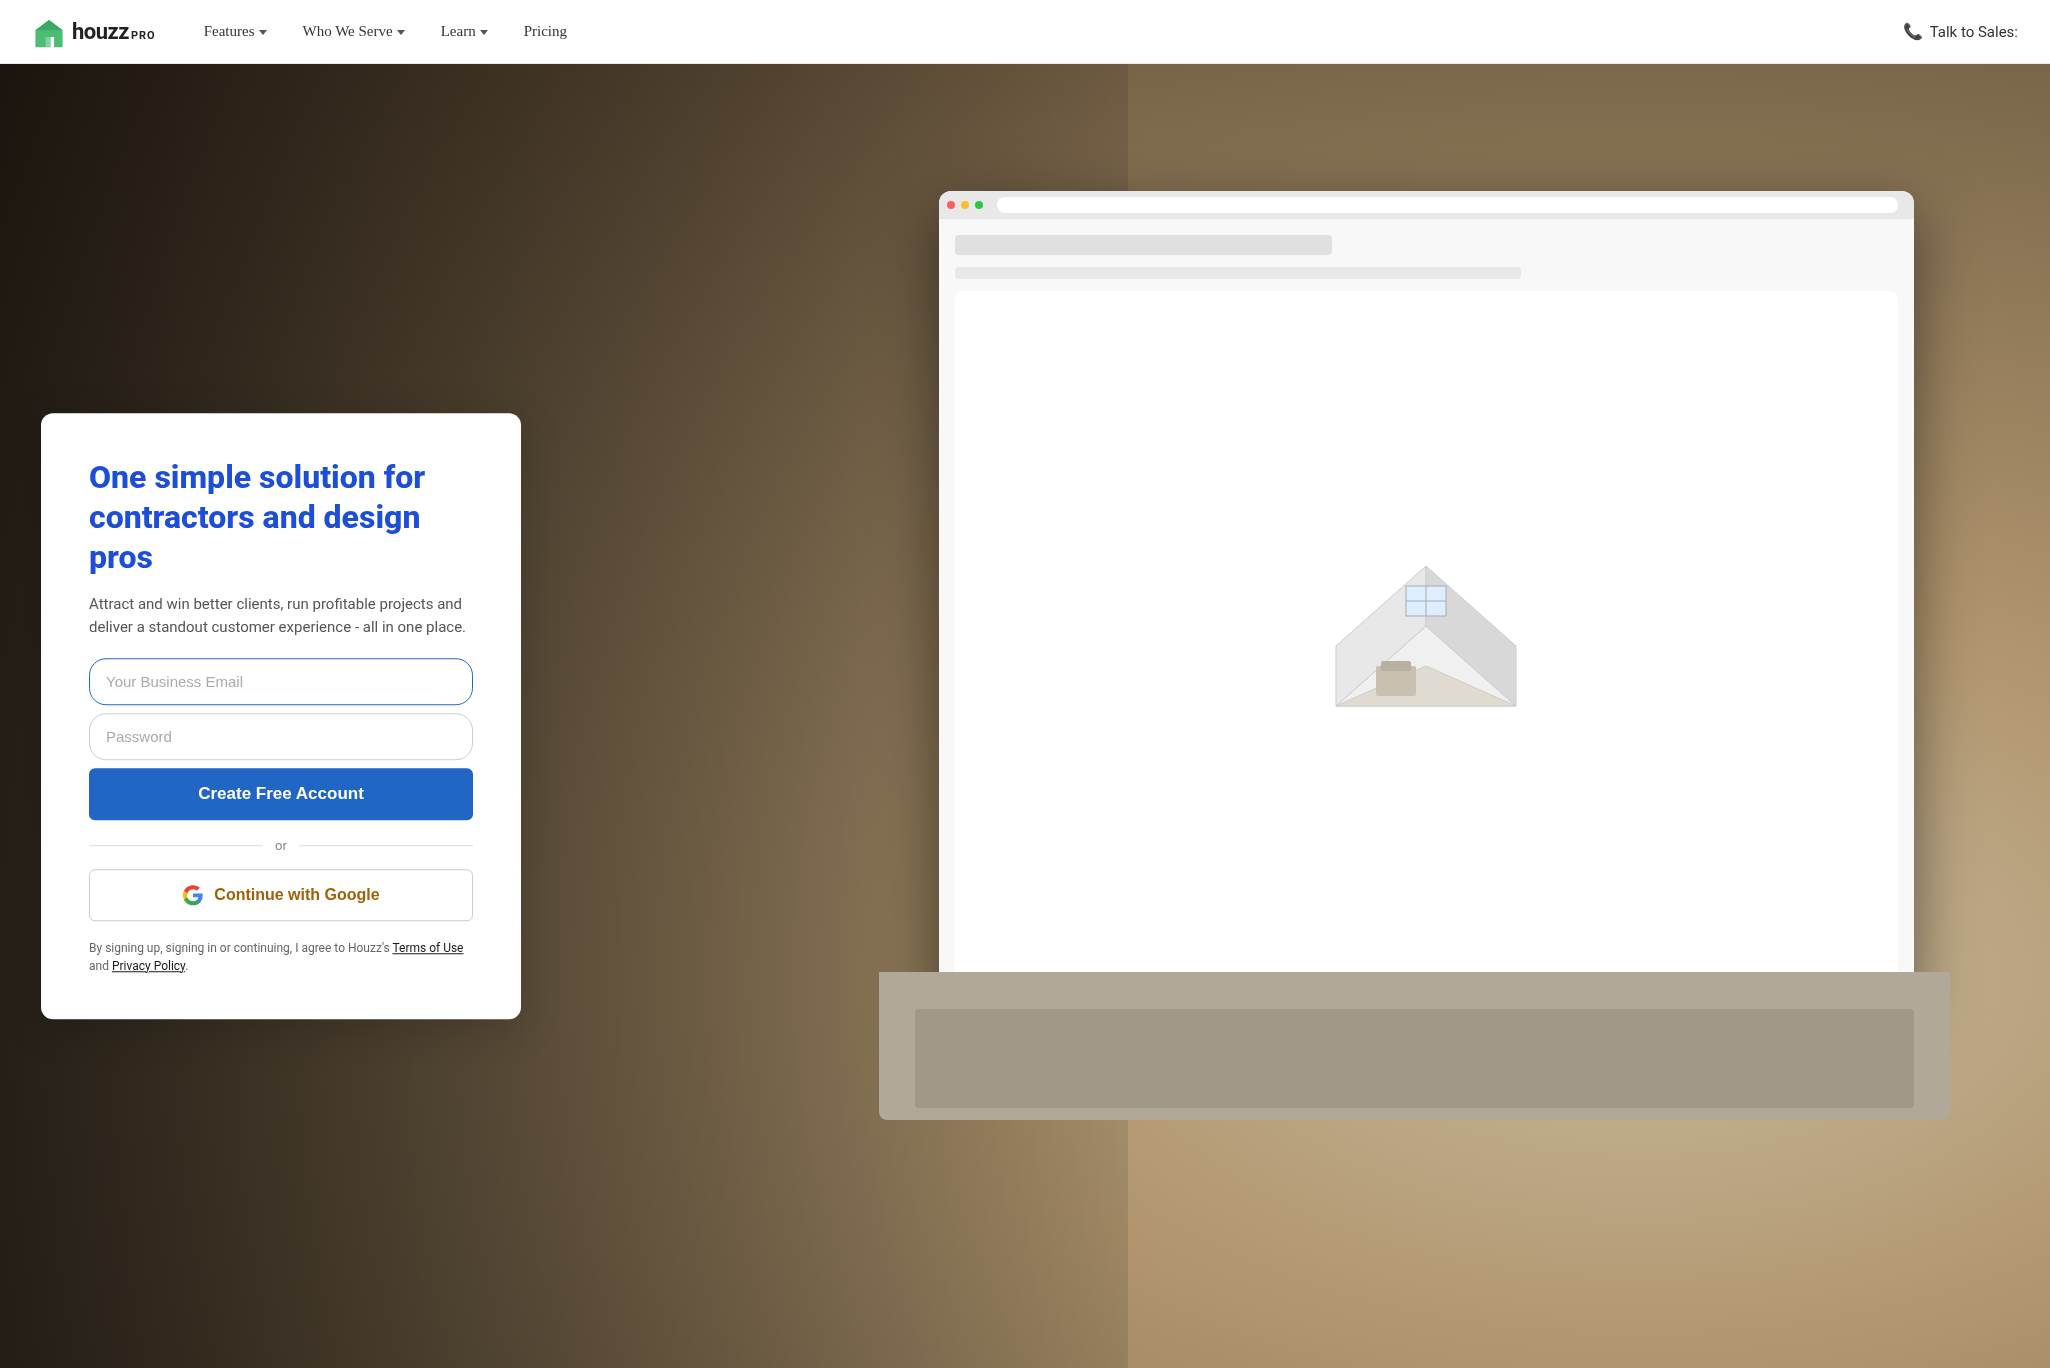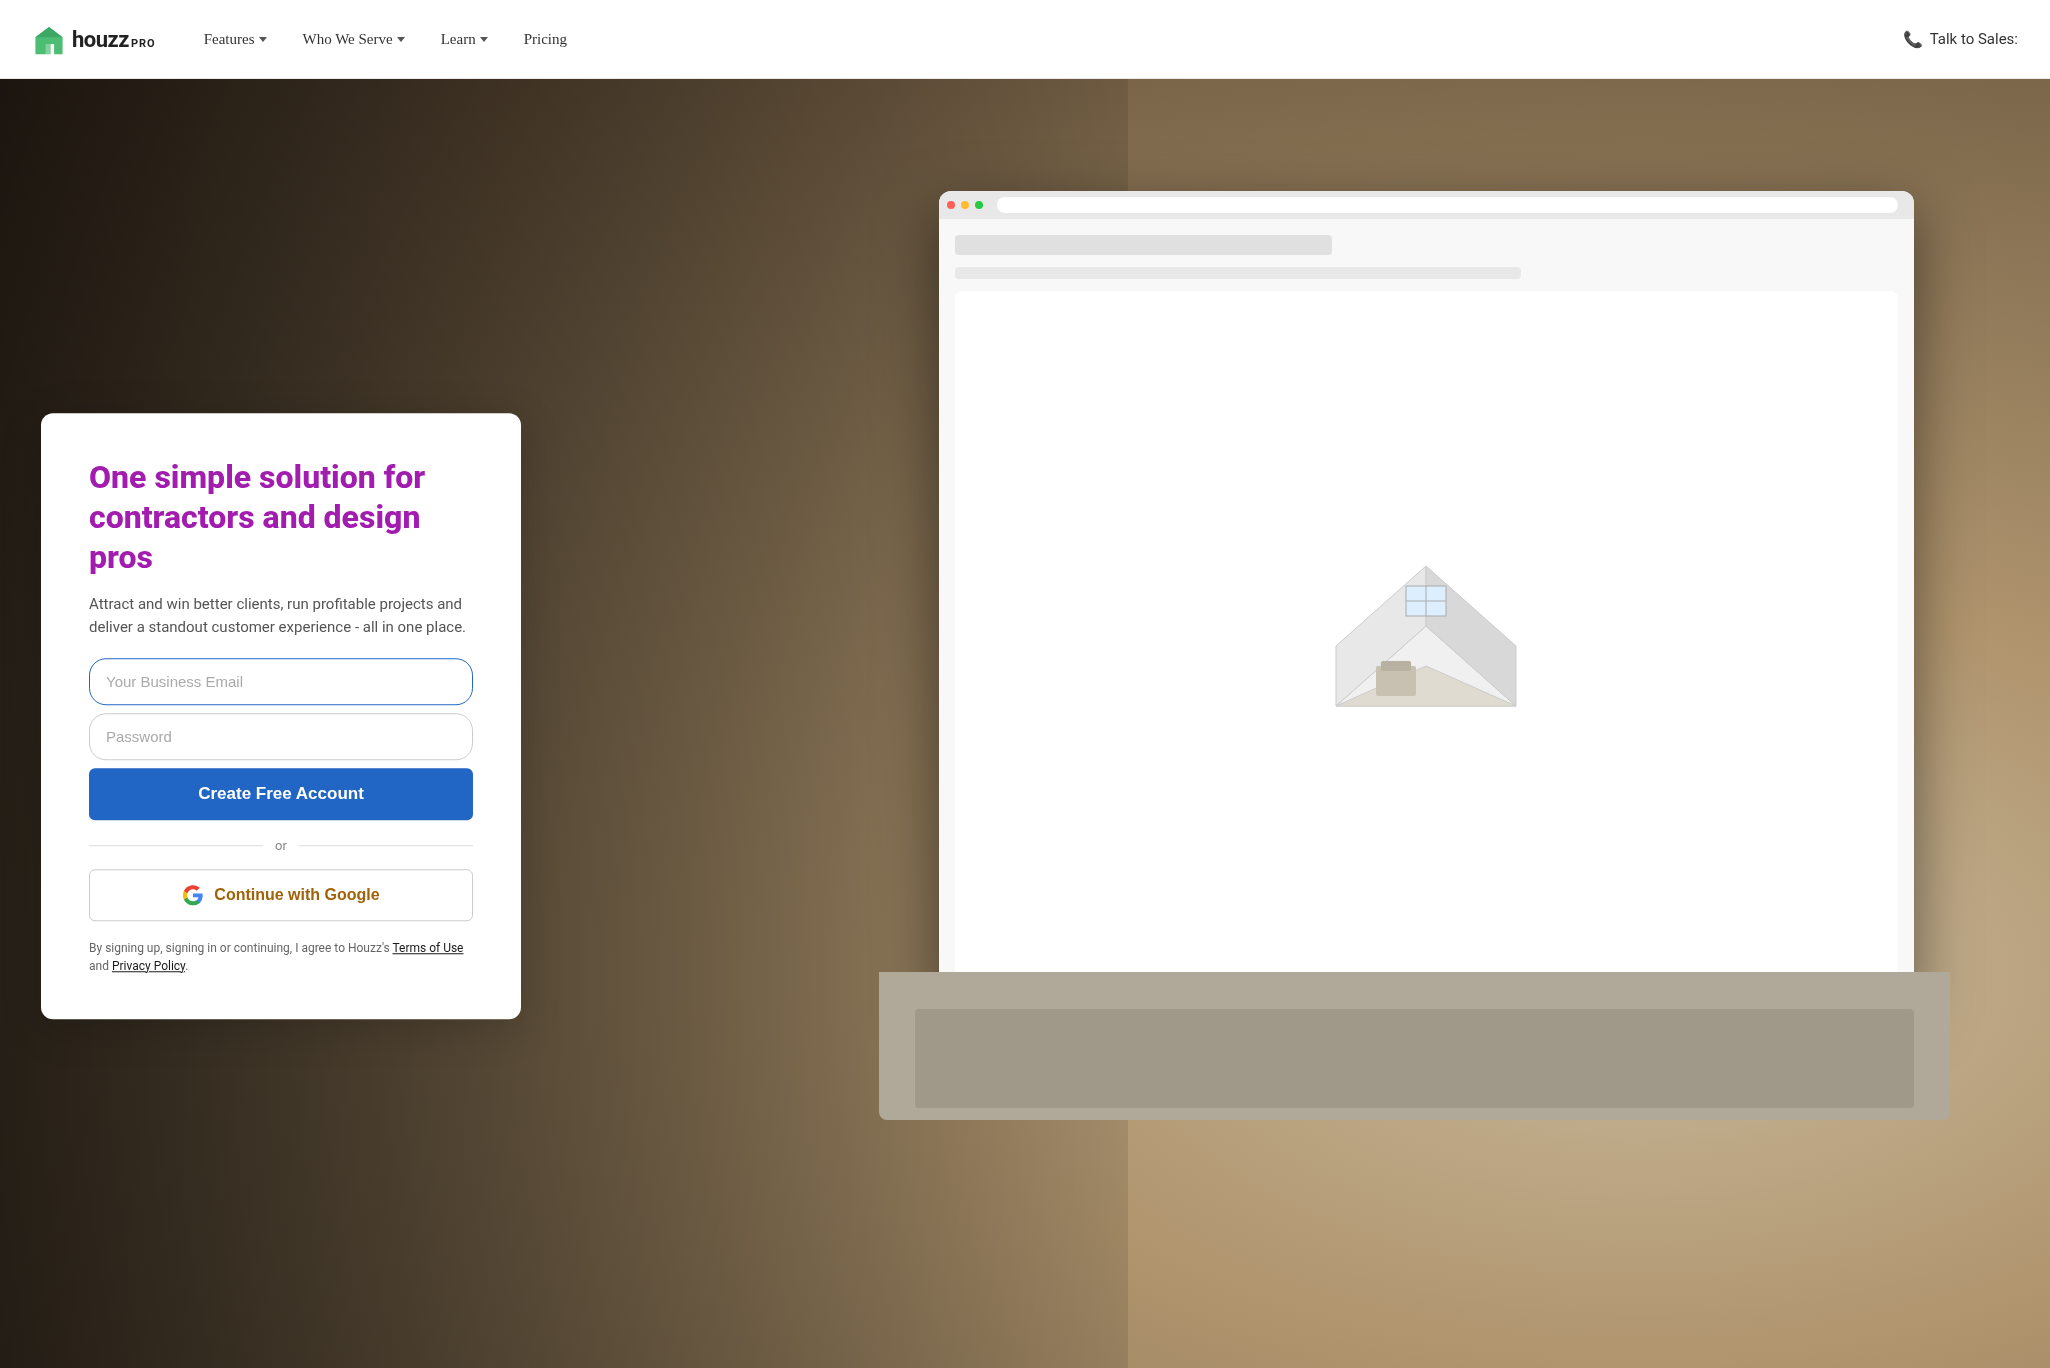--- a/index.html
+++ b/index.html
@@ -2,21 +2,21 @@
 <html><head>
   <meta charset="utf-8">
   <style>
     * { margin: 0; padding: 0; box-sizing: border-box; }
     body { font-family: -apple-system, BlinkMacSystemFont, 'Segoe UI', Roboto, sans-serif; overflow-x: hidden; }
 
     
     .navbar {
       position: fixed;
       top: 0; left: 0; right: 0;
-      height: 79px;
+      height: 64px;
       background: #fff;
       display: flex;
       align-items: center;
       padding: 0 32px;
       z-index: 100;
       border-bottom: 1px solid #e8e8e8;
     }
     .navbar-logo {
       display: flex;
       align-items: center;
@@ -222,21 +222,21 @@
     }
     .card {
       background: #fff;
       border-radius: 12px;
       padding: 44px 48px;
       box-shadow: 0 8px 40px rgba(0,0,0,0.18);
     }
     .card-heading {
       font-size: 32px;
       font-weight: 800;
-      color: #a21caf;
+      color: #1d4ed8;
       line-height: 1.25;
       margin-bottom: 16px;
     }
     .card-subtext {
       font-size: 15px;
       color: #555;
       line-height: 1.55;
       margin-bottom: 18px;
     }
     .input-field {

